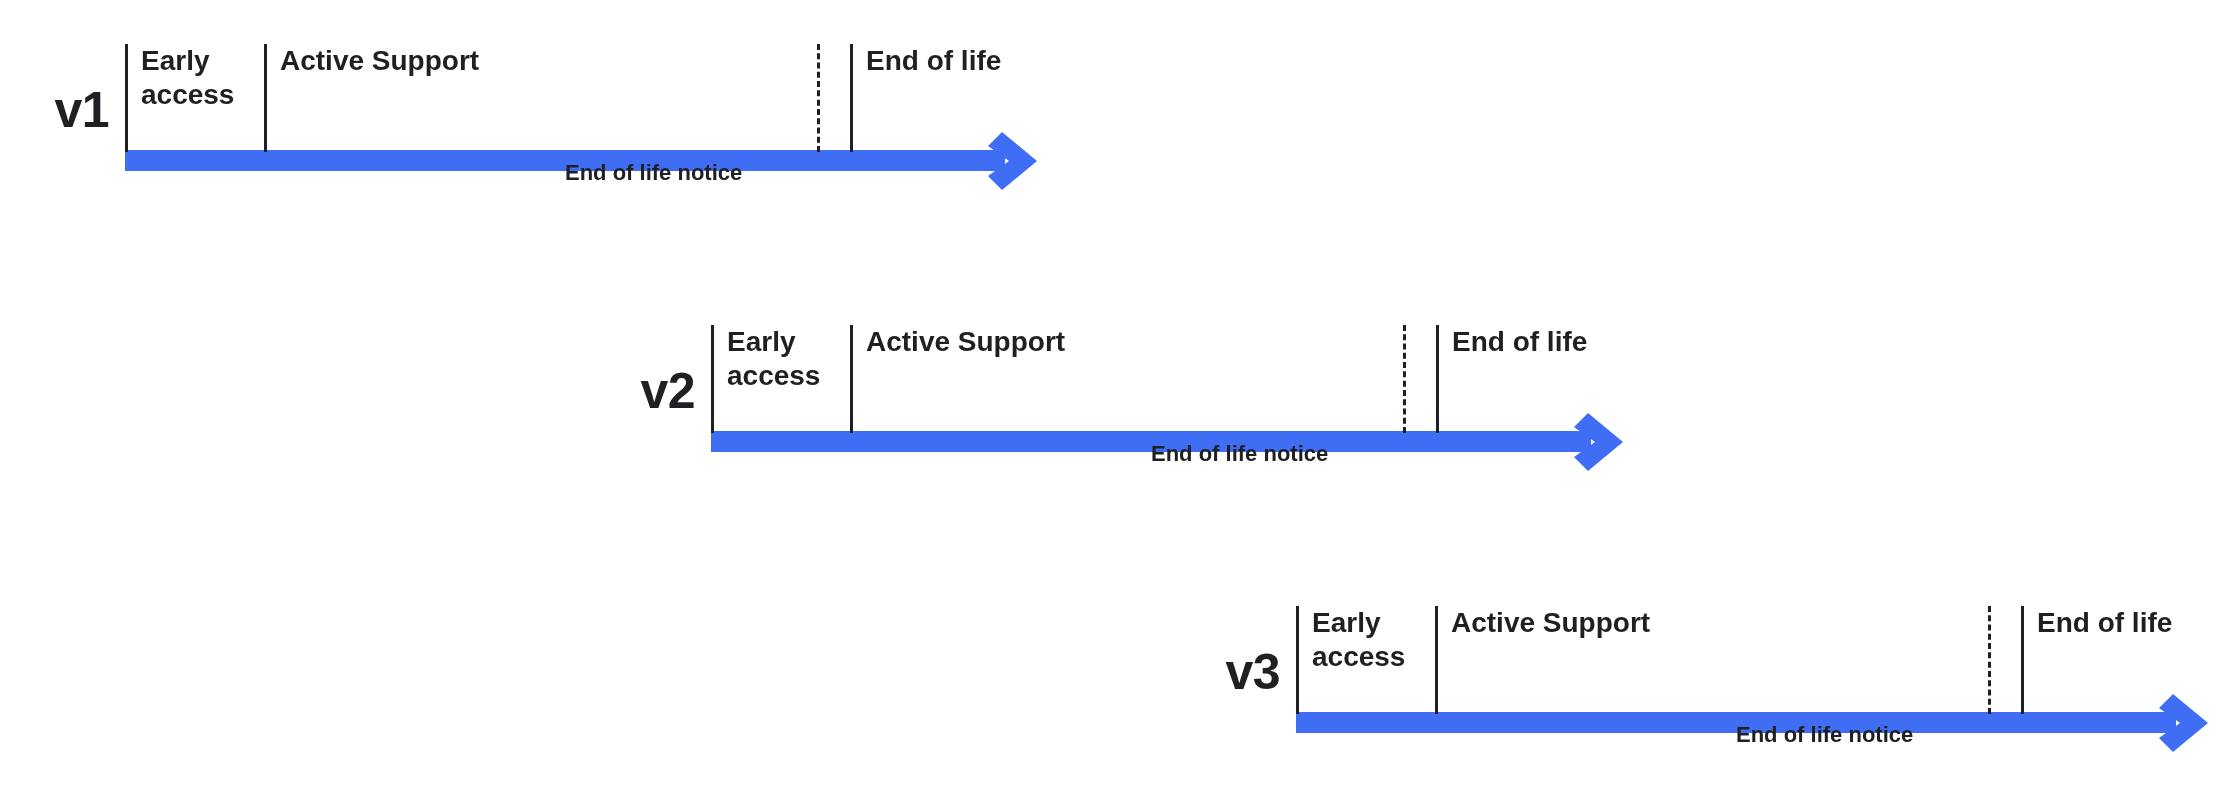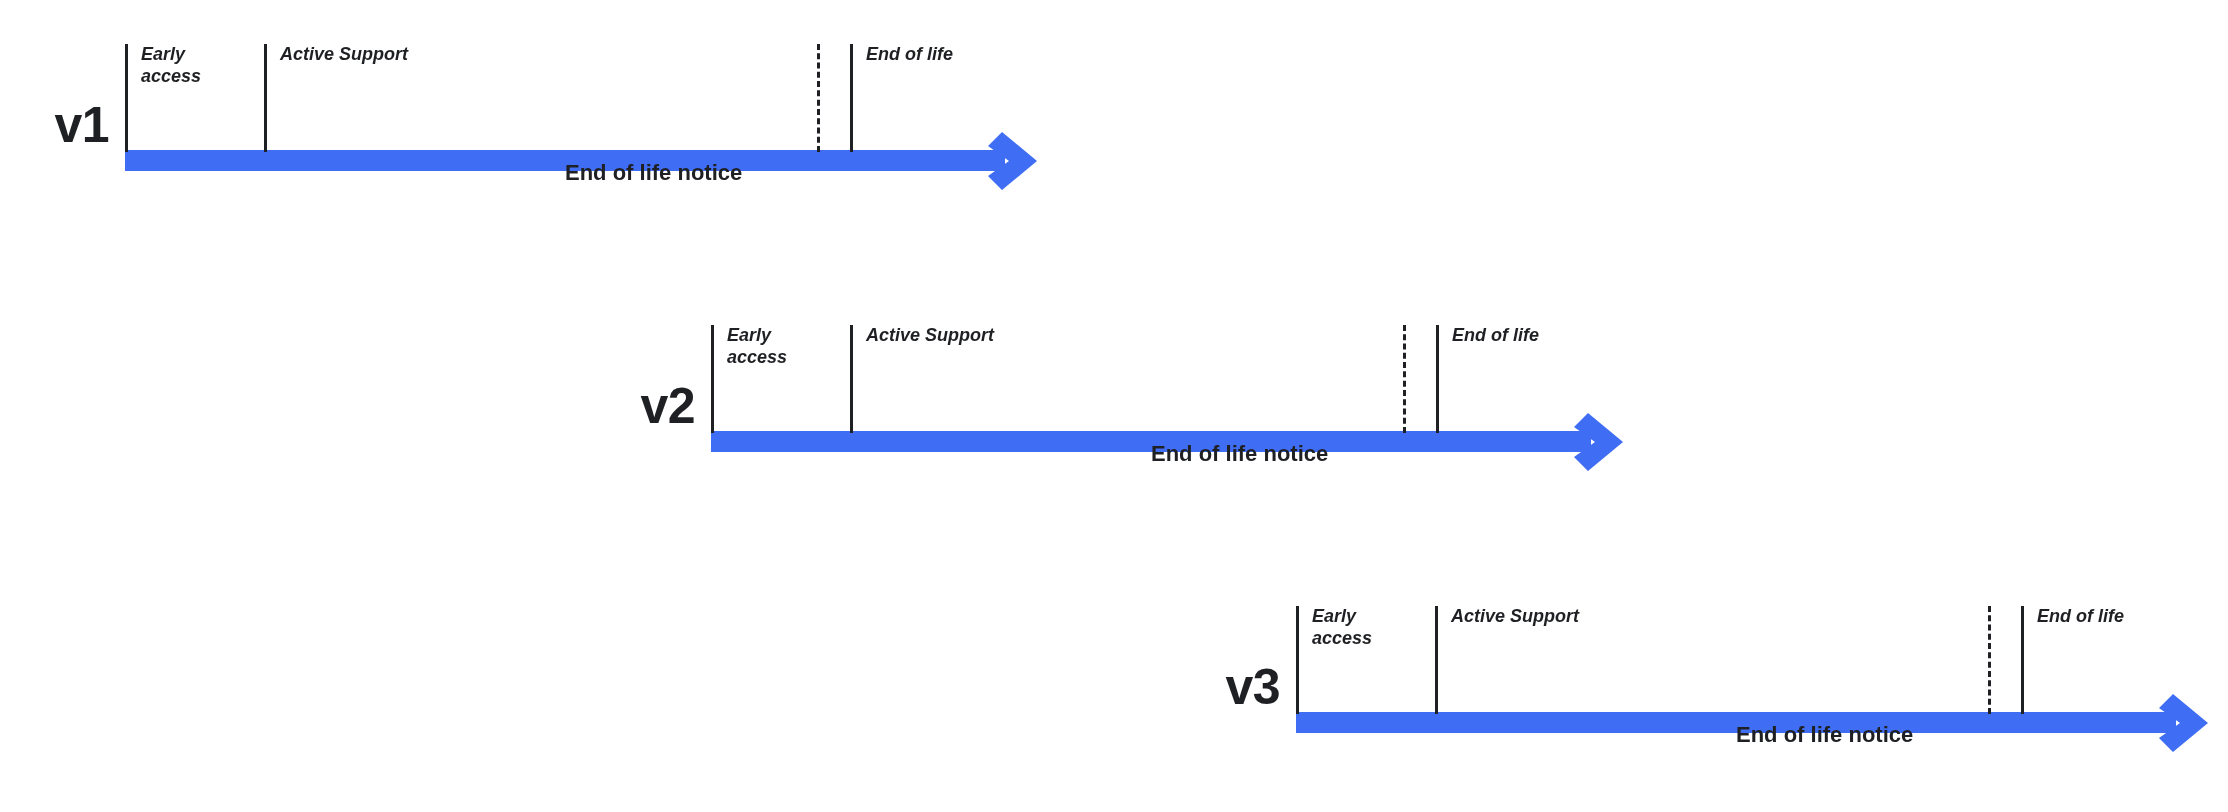--- a/index.html
+++ b/index.html
@@ -27,21 +27,21 @@
   
   .timeline-row {
     position: absolute;
     height: 230px;
   }
 
   
   .version-label {
     position: absolute;
     left: 0;
-    top: 56px;
+    top: 41px;
     width: 84px;
     text-align: right;
     font-size: 50px;
     font-weight: 700;
     line-height: 1;
     letter-spacing: -0.5px;
     color: #1f2023;
     white-space: nowrap;
   }
 
@@ -81,26 +81,25 @@
   .tick.dashed {
     background: none;
     border-left: 3px dashed #1f2023;
     width: 0;
   }
 
   
   .phase-label {
     position: absolute;
     top: 0;
-    font-size: 18px;
+    font-size: 28px;
     font-weight: 700;
     line-height: 1.2;
     color: #1f2023;
     white-space: pre-line;
-    font-style: italic;
   }
 
   
   .notice-label {
     position: absolute;
     top: 116px;
     font-size: 22px;
     font-weight: 700;
     line-height: 1.2;
     color: #1f2023;

